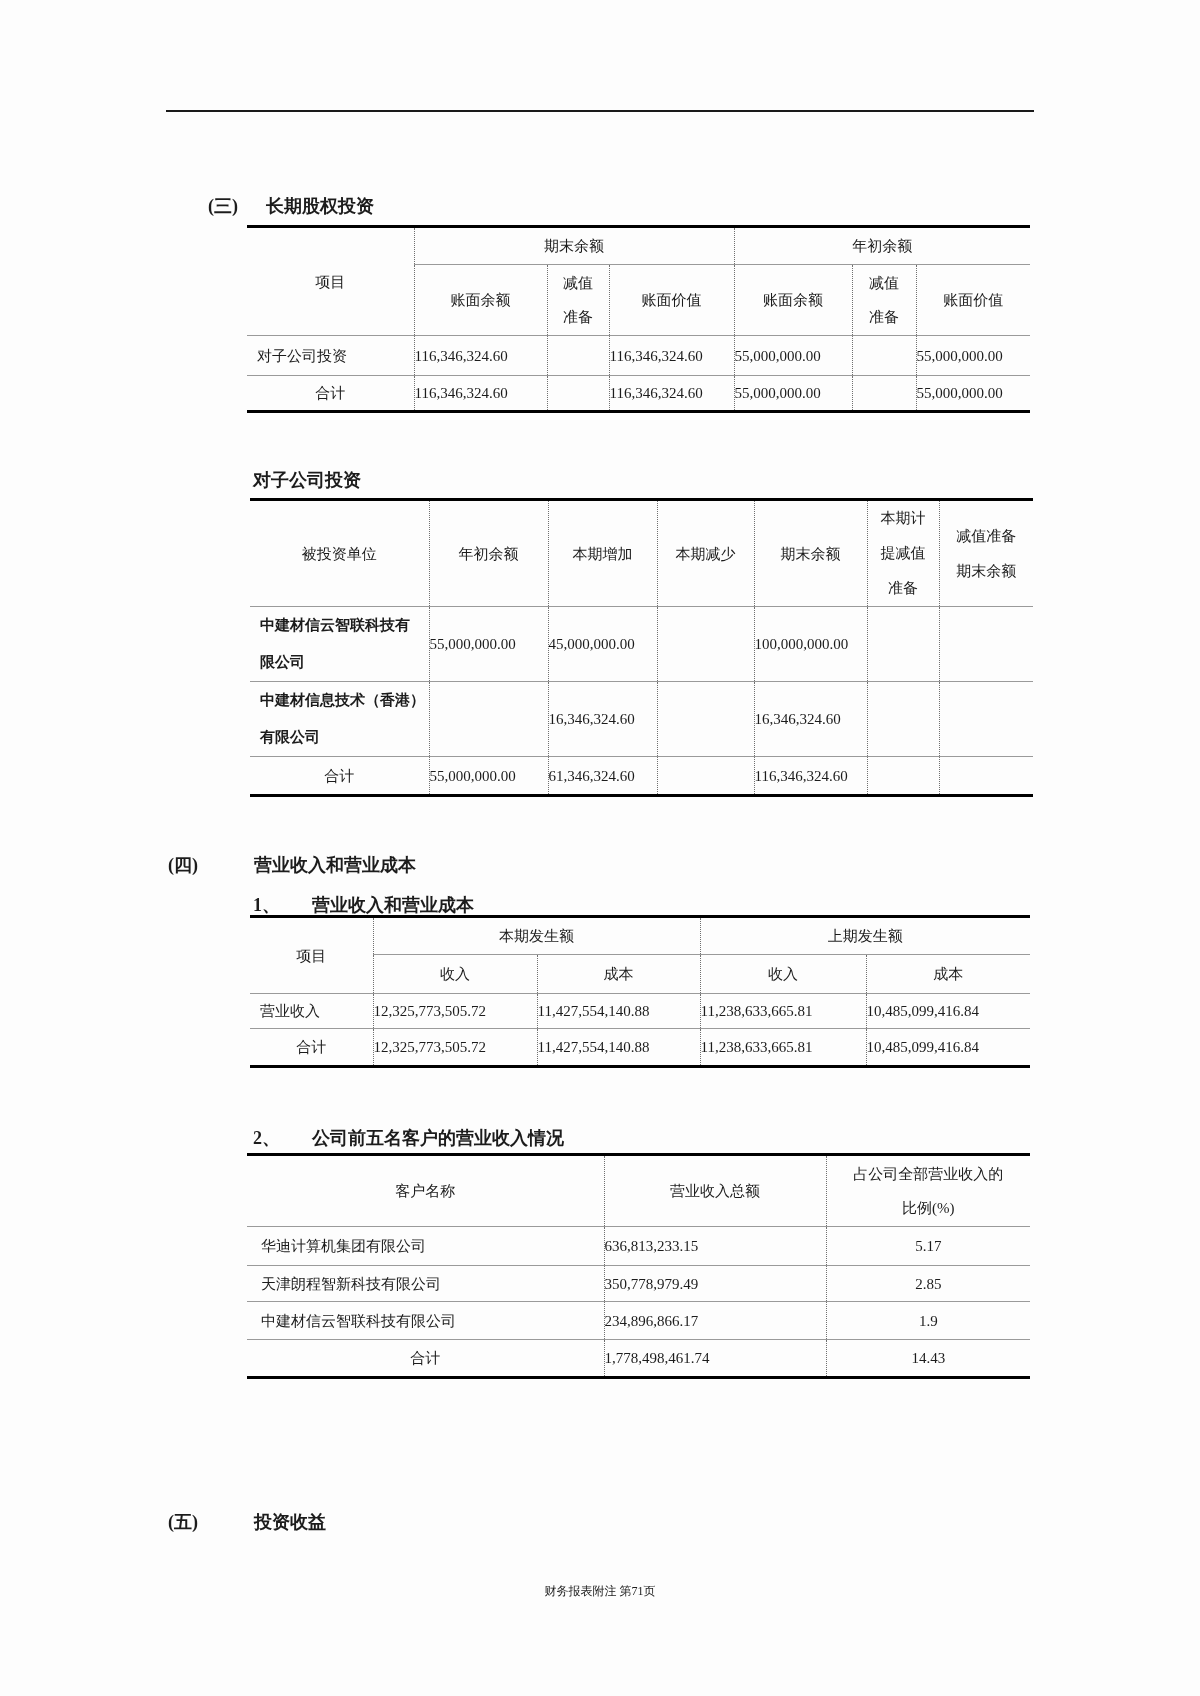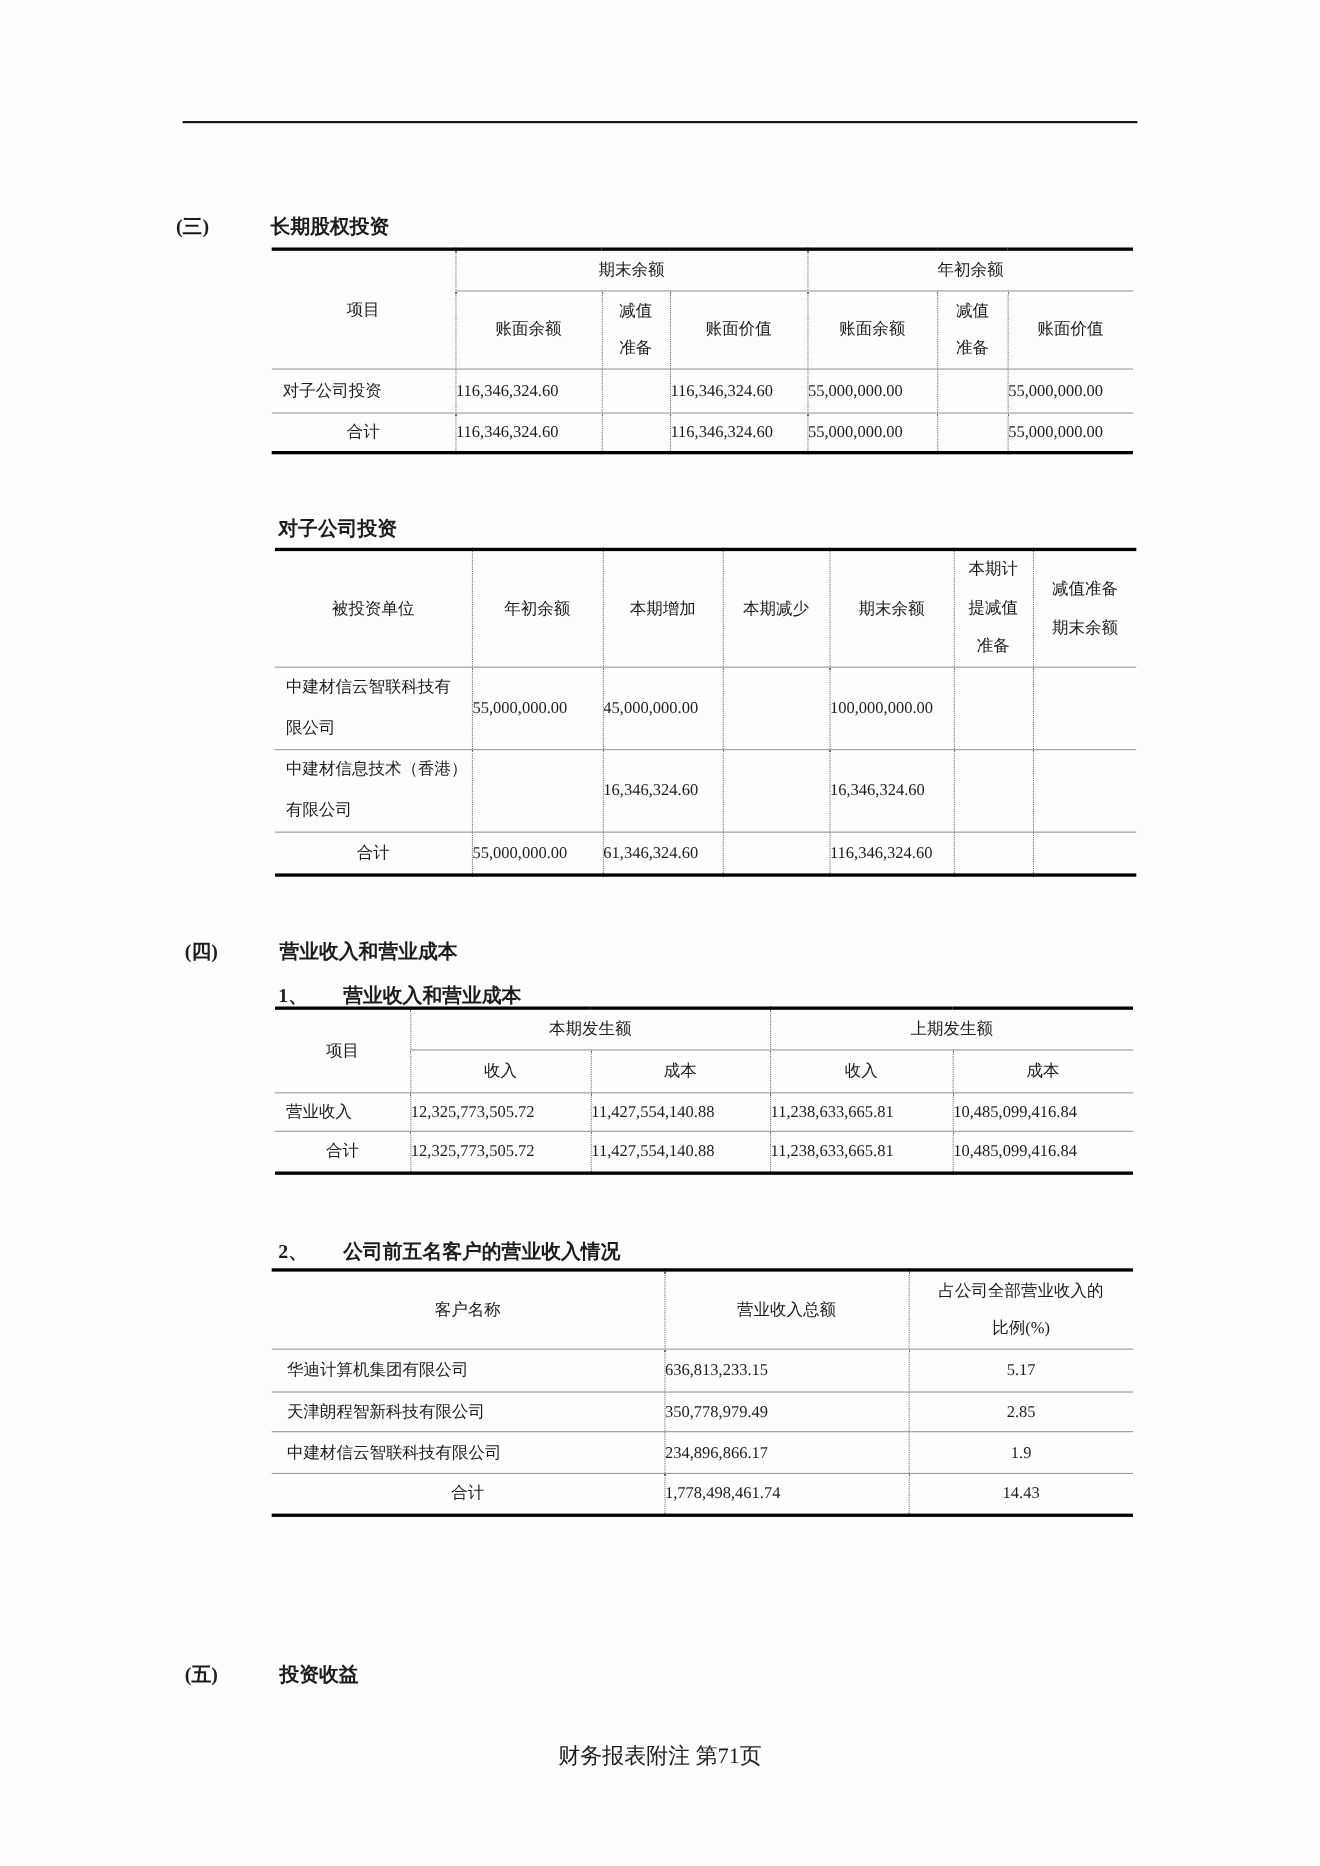--- a/index.html
+++ b/index.html
@@ -28,31 +28,31 @@
     border-bottom:1px solid #9a9a9a;
     overflow:hidden;
   }
   table.fin td.first{border-left:none;}
   table.fin tr.last td{border-bottom:none;}
   .ctr{text-align:center;}
   .num{text-align:left;padding-right:10px !important;}
   .lbl{text-align:left;padding-left:10px !important;}
   .pre{white-space:pre-line;text-align:center;}
   #t2 td.pre{line-height:35px;}
-  #t2 td.lbl{line-height:37px;white-space:pre-line;}
+  #t2 td.lbl{line-height:37px;white-space:pre-line;font-weight:bold;}
   #t4 td.lbl{padding-left:14px !important;}
   #t4 .num{padding-right:16px !important;}
-  #footer{left:0;top:1583px;width:1200px;text-align:center;font-size:20px;}
+  #footer{left:0;top:1583px;width:1200px;text-align:center;font-size:12px;}
 </style>
 </head>
 <body>
 
 <div id="top-rule" class="abs"></div>
 
-<div class="abs heading" style="left:160px;top:194px;">
+<div class="abs heading" style="left:180px;top:194px;text-align:center;">
   <span class="h-num num-wide">(三)</span><span>长期股权投资</span>
 </div>
 
 <div class="abs" style="left:247px;top:225px;width:783px;">
   <table id="t1" class="fin" style="width:783px;">
     <colgroup>
       <col style="width:167px">
         <col style="width:133px">
         <col style="width:62px">
         <col style="width:125px">

